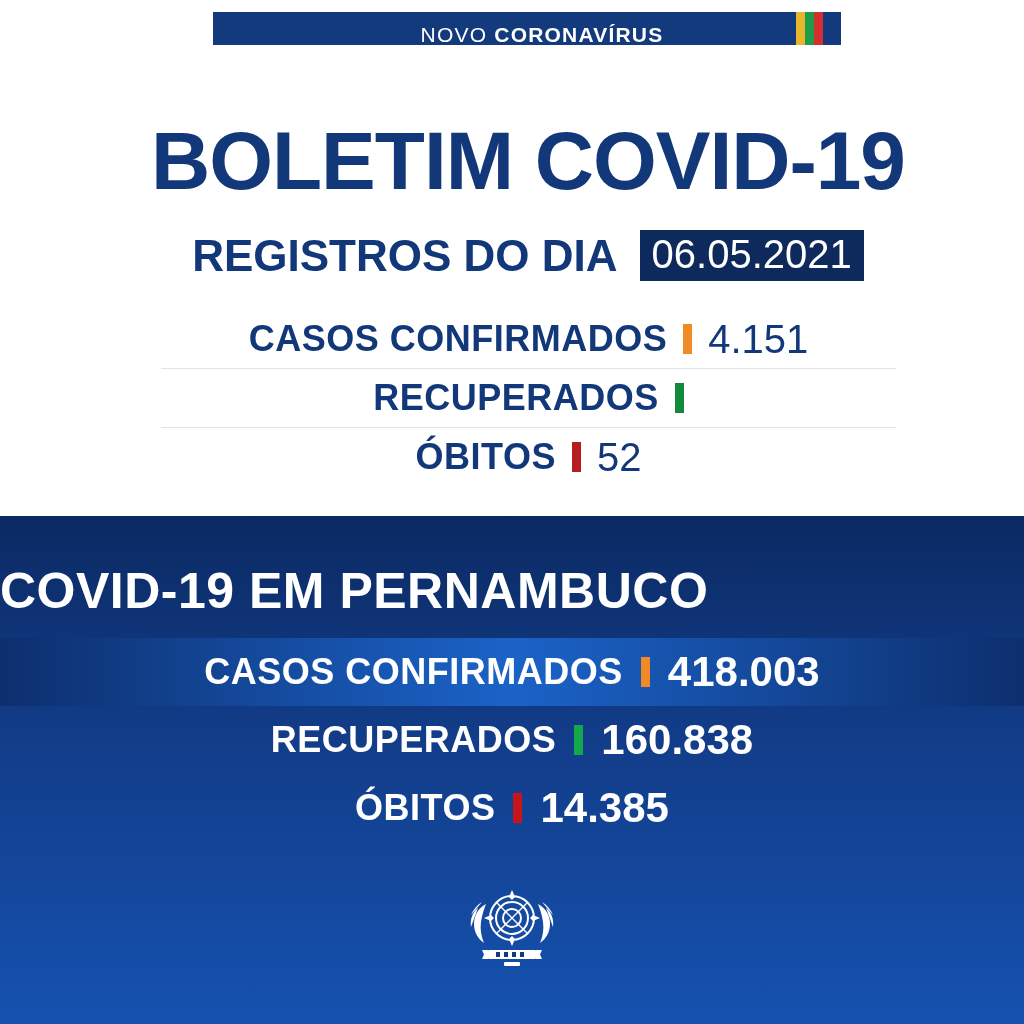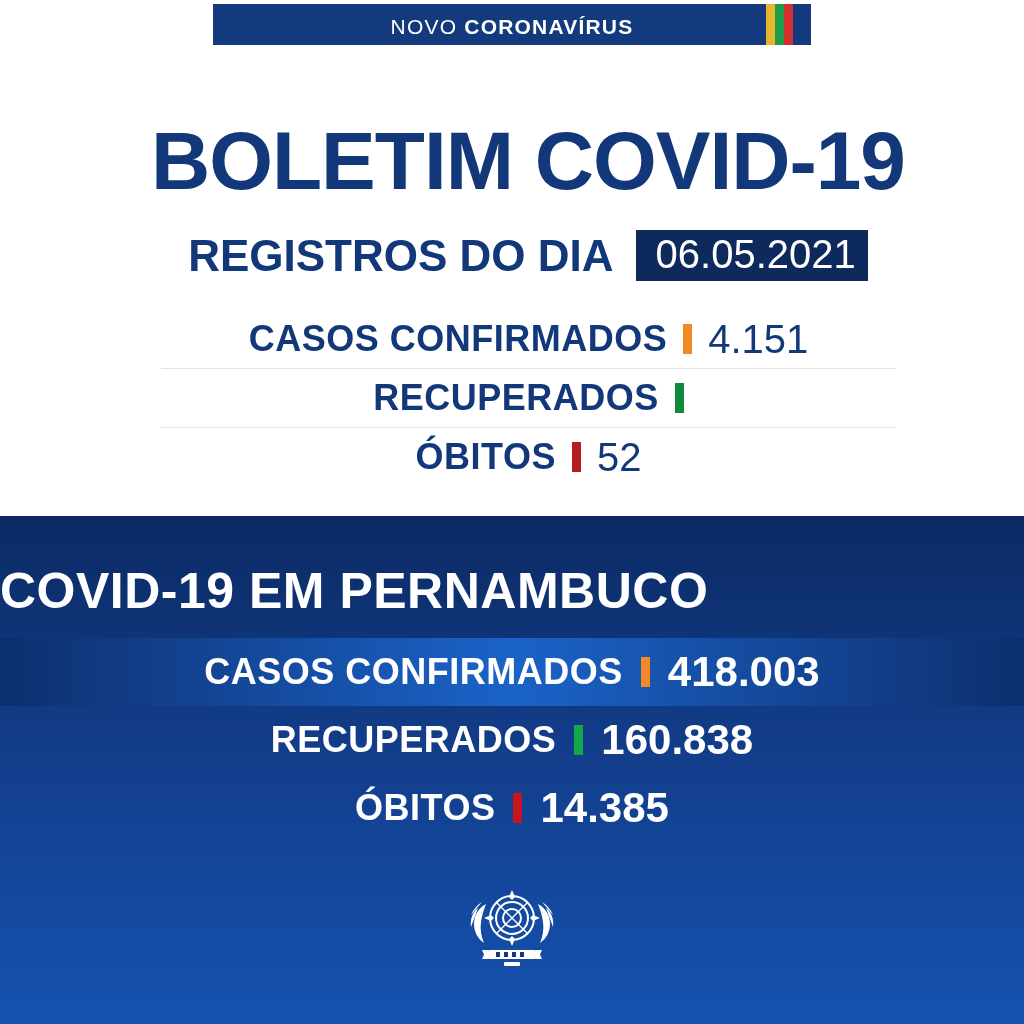--- a/index.html
+++ b/index.html
@@ -18,27 +18,28 @@
     position: relative;
     width: 1024px;
     height: 1024px;
     background: #ffffff;
   }
 
   
   .top-banner {
     position: absolute;
     left: 213px;
-    top: 4px;
+    top: 12px;
     width: 598px;
     height: 45px;
     background: #123a7c;
     display: flex;
     align-items: center;
     justify-content: center;
+    padding-left: 30px;
   }
   .top-banner-text {
     color: #ffffff;
     font-size: 21px;
     font-weight: 400;
     letter-spacing: 1.2px;
     white-space: nowrap;
   }
   .top-banner-text b {
     font-weight: 700;
@@ -90,21 +91,21 @@
     color: #13387a;
     font-size: 44px;
     font-weight: 700;
     letter-spacing: 0px;
   }
   .date-badge {
     background: #0e2a5c;
     color: #ffffff;
     font-size: 40px;
     font-weight: 400;
-    padding: 4px 12px 7px 20px;
+    padding: 4px 12px 7px 12px;
     line-height: 1;
   }
 
   .rows-daily {
     position: absolute;
     top: 265px;
     left: 145px;
     width: 735px;
   }
   .row-daily {

